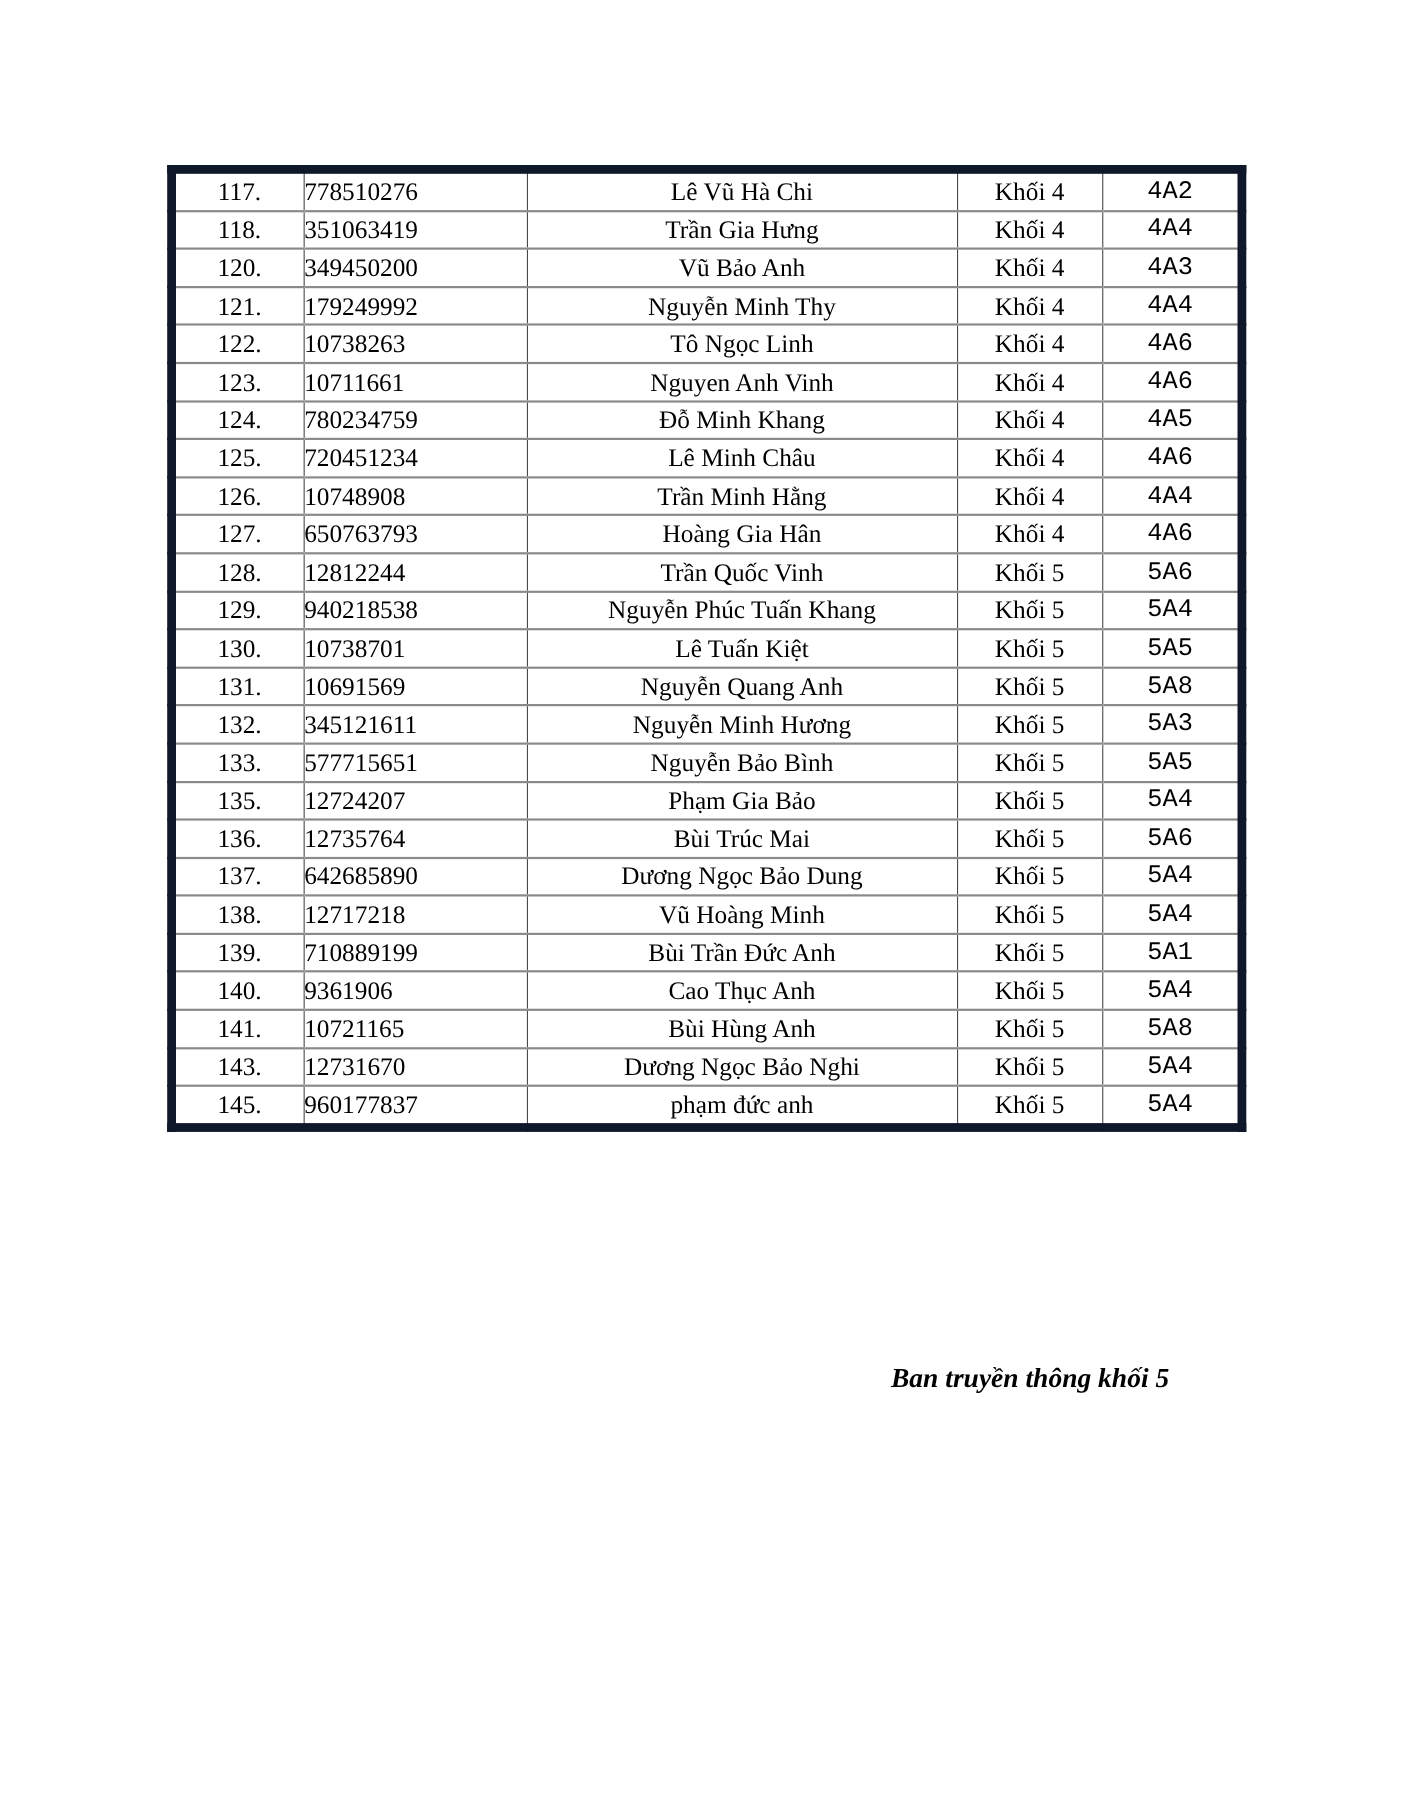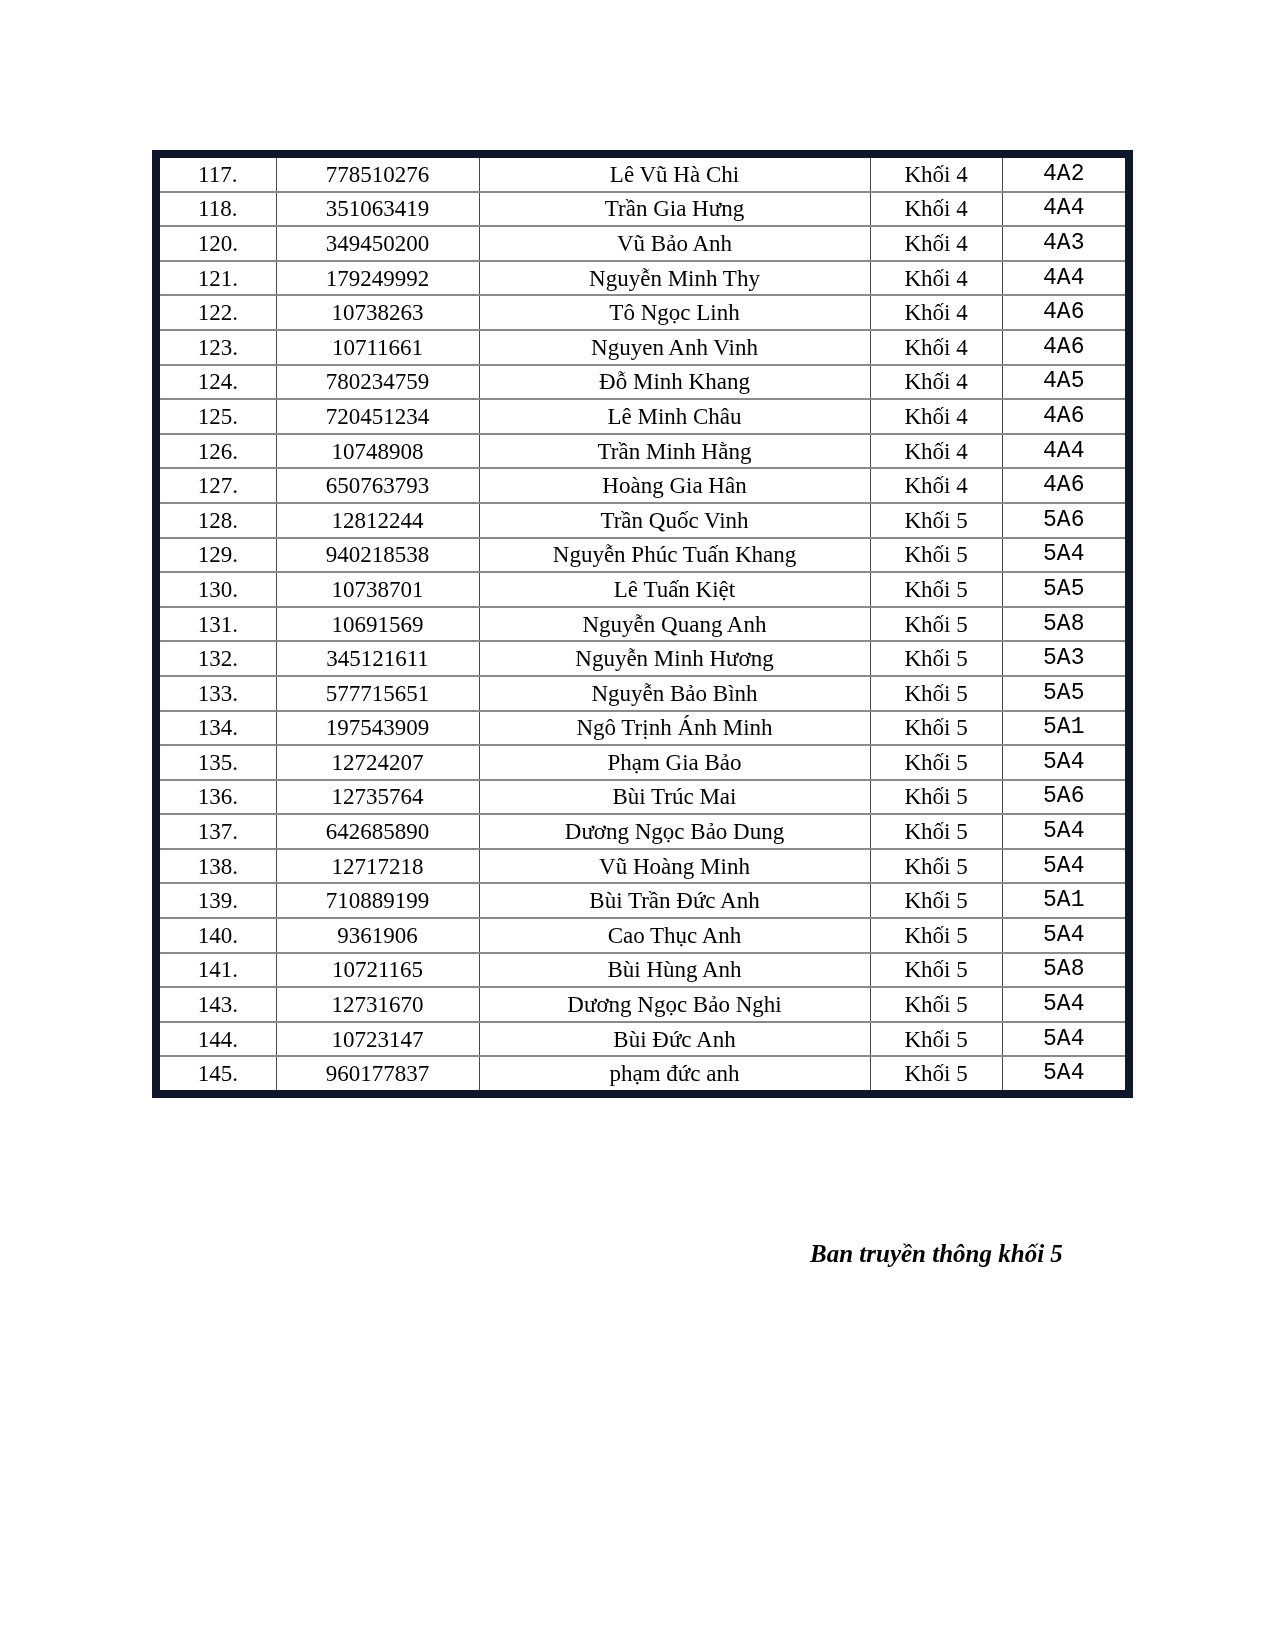--- a/index.html
+++ b/index.html
@@ -28,21 +28,21 @@
     border-bottom: 2px solid #8a8a8a;
     height: 32.6px;
     font-size: 23px;
     line-height: 1;
     padding: 0;
     vertical-align: middle;
     white-space: nowrap;
     overflow: hidden;
   }
   td.c-stt   { text-align: center; }
-  td.c-id    { text-align: center; }
+  td.c-id    { text-align: left; }
   td.c-name  { text-align: center; padding-left: 14px; }
   td.c-grade { text-align: center; }
   td.c-class { text-align: center; font-family: Liberation Mono, monospace; }
 
   .footer-signature {
     position: absolute;
     left: 810px;
     top: 1241px;
     font-size: 25px;
     font-weight: bold;
@@ -188,27 +188,20 @@
         </tr>
 
         <tr>
           <td class="c-stt">133.</td>
           <td class="c-id">577715651</td>
           <td class="c-name">Nguyễn Bảo Bình</td>
           <td class="c-grade">Khối 5</td>
           <td class="c-class">5A5</td>
         </tr>
 
-        <tr>
-          <td class="c-stt">134.</td>
-          <td class="c-id">197543909</td>
-          <td class="c-name">Ngô Trịnh Ánh Minh</td>
-          <td class="c-grade">Khối 5</td>
-          <td class="c-class">5A1</td>
-        </tr>
 
         <tr>
           <td class="c-stt">135.</td>
           <td class="c-id">12724207</td>
           <td class="c-name">Phạm Gia Bảo</td>
           <td class="c-grade">Khối 5</td>
           <td class="c-class">5A4</td>
         </tr>
 
         <tr>
@@ -261,27 +254,20 @@
 
 
         <tr>
           <td class="c-stt">143.</td>
           <td class="c-id">12731670</td>
           <td class="c-name">Dương Ngọc Bảo Nghi</td>
           <td class="c-grade">Khối 5</td>
           <td class="c-class">5A4</td>
         </tr>
 
-        <tr>
-          <td class="c-stt">144.</td>
-          <td class="c-id">10723147</td>
-          <td class="c-name">Bùi Đức Anh</td>
-          <td class="c-grade">Khối 5</td>
-          <td class="c-class">5A4</td>
-        </tr>
 
         <tr>
           <td class="c-stt">145.</td>
           <td class="c-id">960177837</td>
           <td class="c-name">phạm đức anh</td>
           <td class="c-grade">Khối 5</td>
           <td class="c-class">5A4</td>
         </tr>
 
       </tbody>

